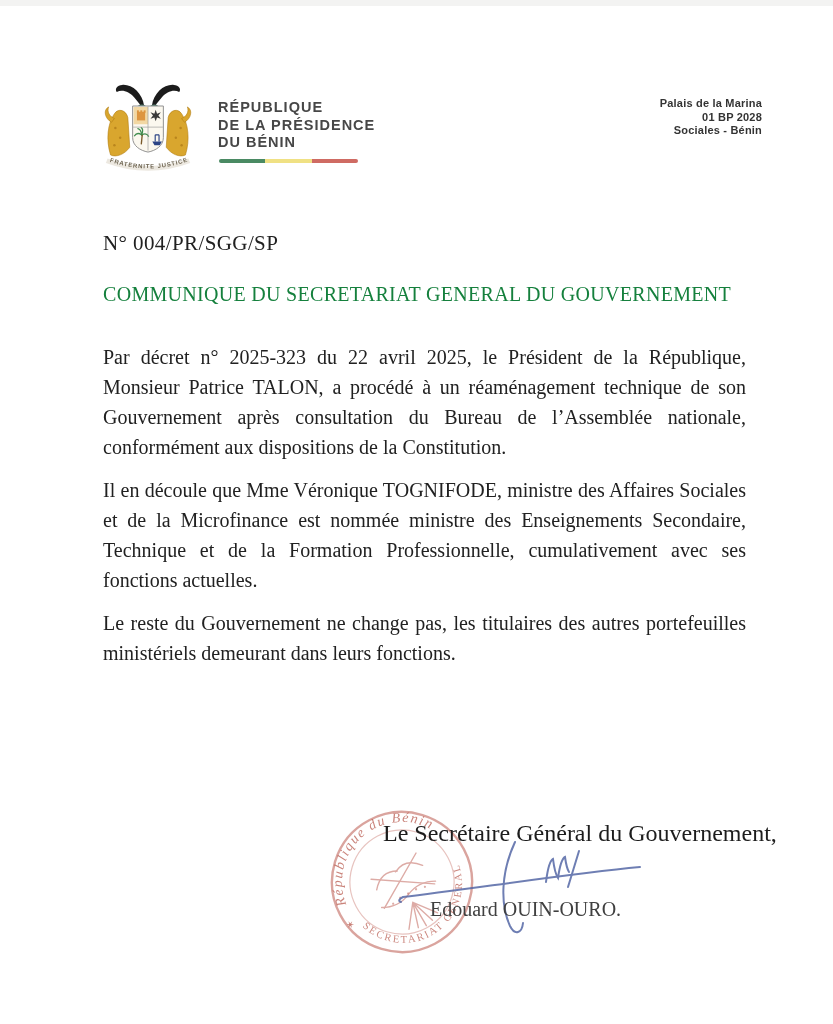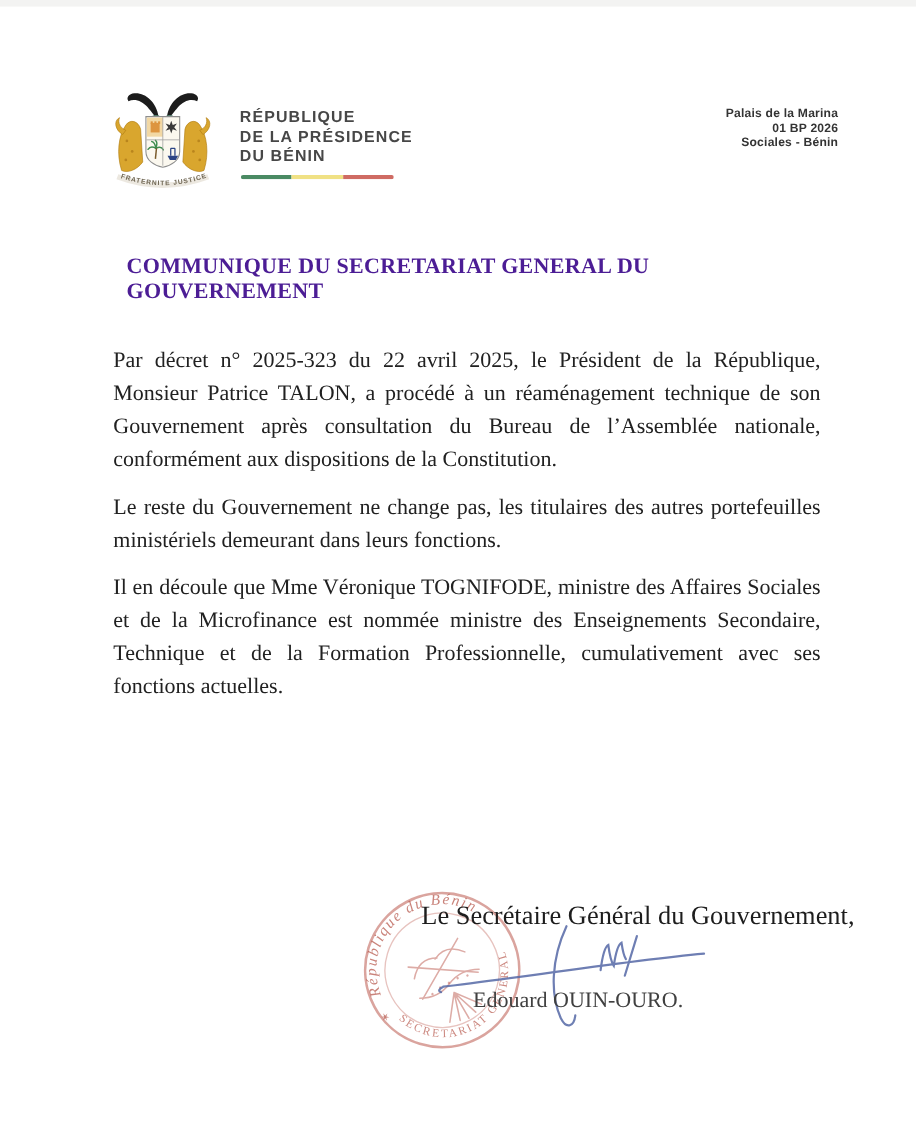--- a/index.html
+++ b/index.html
@@ -15,21 +15,21 @@
   .tricolor{position:absolute;left:219px;top:159px;width:139px;height:4px;display:flex;border-radius:2px;overflow:hidden;}
   .tricolor span{flex:1;height:100%;}
   .address-block{position:absolute;right:71px;top:97px;text-align:right;
     font-family:Liberation Sans, sans-serif;
     font-size:11px;font-weight:700;color:#343434;line-height:13.5px;letter-spacing:.2px;}
 
   
   .doc-body{position:absolute;left:103px;top:231px;width:643px;color:#212121;}
   .issuer{font-size:21px;letter-spacing:.4px;margin:0 0 11px 0;}
   .reference{font-size:21px;letter-spacing:.4px;margin:0 0 27px 0;}
-  .doc-title{font-size:20px;font-weight:700;letter-spacing:.3px;color:#4c1d95;margin:0 0 36px 12px;}
+  .doc-title{font-size:20px;font-weight:400;letter-spacing:.3px;color:#15803d;margin:0 0 36px 0;}
   .doc-body p{font-size:20px;line-height:30px;text-align:justify;margin:0 0 13px 0;}
 
   
   .place-date{position:absolute;left:425px;top:785px;font-size:20px;color:#1d1d1d;}
   .signatory-title{position:absolute;left:383px;top:820px;font-size:24px;color:#1d1d1d;}
   .signatory-name{position:absolute;left:430px;top:898px;font-size:20px;color:#404040;}
   .stamp-svg{position:absolute;left:326px;top:803px;}
   .signature-svg{position:absolute;left:395px;top:824px;}
 </style>
 </head>
@@ -93,30 +93,31 @@
     </div>
 
     <div class="tricolor">
       <span style="background: rgb(74, 138, 99);"></span>
       <span style="background: rgb(240, 225, 132);"></span>
       <span style="background: rgb(207, 107, 99);"></span>
     </div>
 
     <div class="address-block">
       <div>Palais de la Marina</div>
-      <div>01 BP 2026</div>
+      <div>01 BP 2028</div>
       <div>Sociales - Bénin</div>
     </div>
   </div>
 
   <div class="doc-body">
+    <div class="reference">N° 004/PR/SGG/SP</div>
     <h1 class="doc-title">COMMUNIQUE DU SECRETARIAT GENERAL DU GOUVERNEMENT</h1>
     <p>Par décret n° 2025-323 du 22 avril 2025, le Président de la République, Monsieur Patrice TALON, a procédé à un réaménagement technique de son Gouvernement après consultation du Bureau de l’Assemblée nationale, conformément aux dispositions de la Constitution.</p>
+    <p>Il en découle que Mme Véronique TOGNIFODE, ministre des Affaires Sociales et de la Microfinance est nommée ministre des Enseignements Secondaire, Technique et de la Formation Professionnelle, cumulativement avec ses fonctions actuelles.</p>
     <p>Le reste du Gouvernement ne change pas, les titulaires des autres portefeuilles ministériels demeurant dans leurs fonctions.</p>
-    <p>Il en découle que Mme Véronique TOGNIFODE, ministre des Affaires Sociales et de la Microfinance est nommée ministre des Enseignements Secondaire, Technique et de la Formation Professionnelle, cumulativement avec ses fonctions actuelles.</p>
   </div>
 
   <svg class="stamp-svg" width="152" height="158" viewBox="0 0 152 158">
     <g transform="rotate(-28 76 79)">
       <circle cx="76" cy="79" r="70" fill="none" stroke="#c2685e" stroke-width="2.4" opacity="0.6"></circle>
       <circle cx="76" cy="79" r="52" fill="none" stroke="#c2685e" stroke-width="1.2" opacity="0.4"></circle>
       <defs>
         <path id="stampTop" d="M 16,79 A 60,60 0 1 1 136,79"></path>
         <path id="stampBottom" d="M 18,92 A 59,59 0 0 0 134,92"></path>
       </defs>

